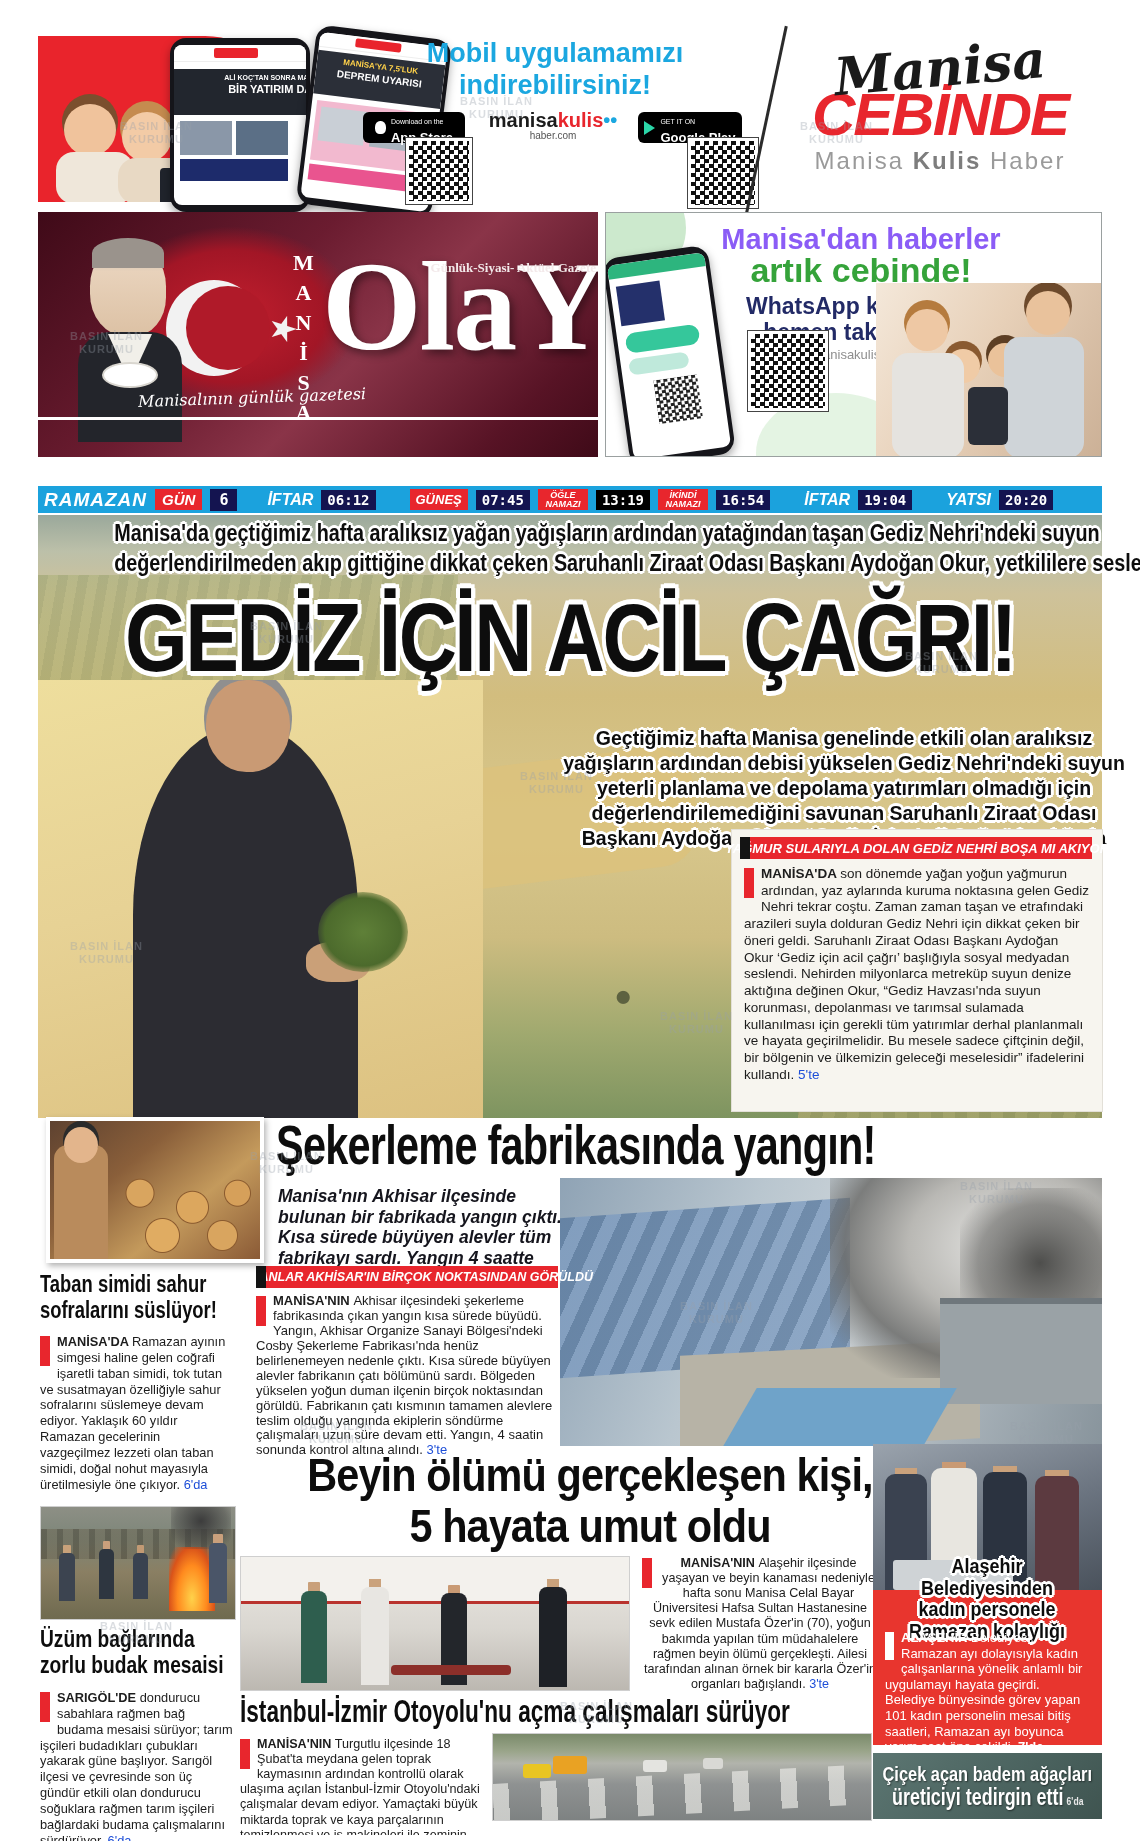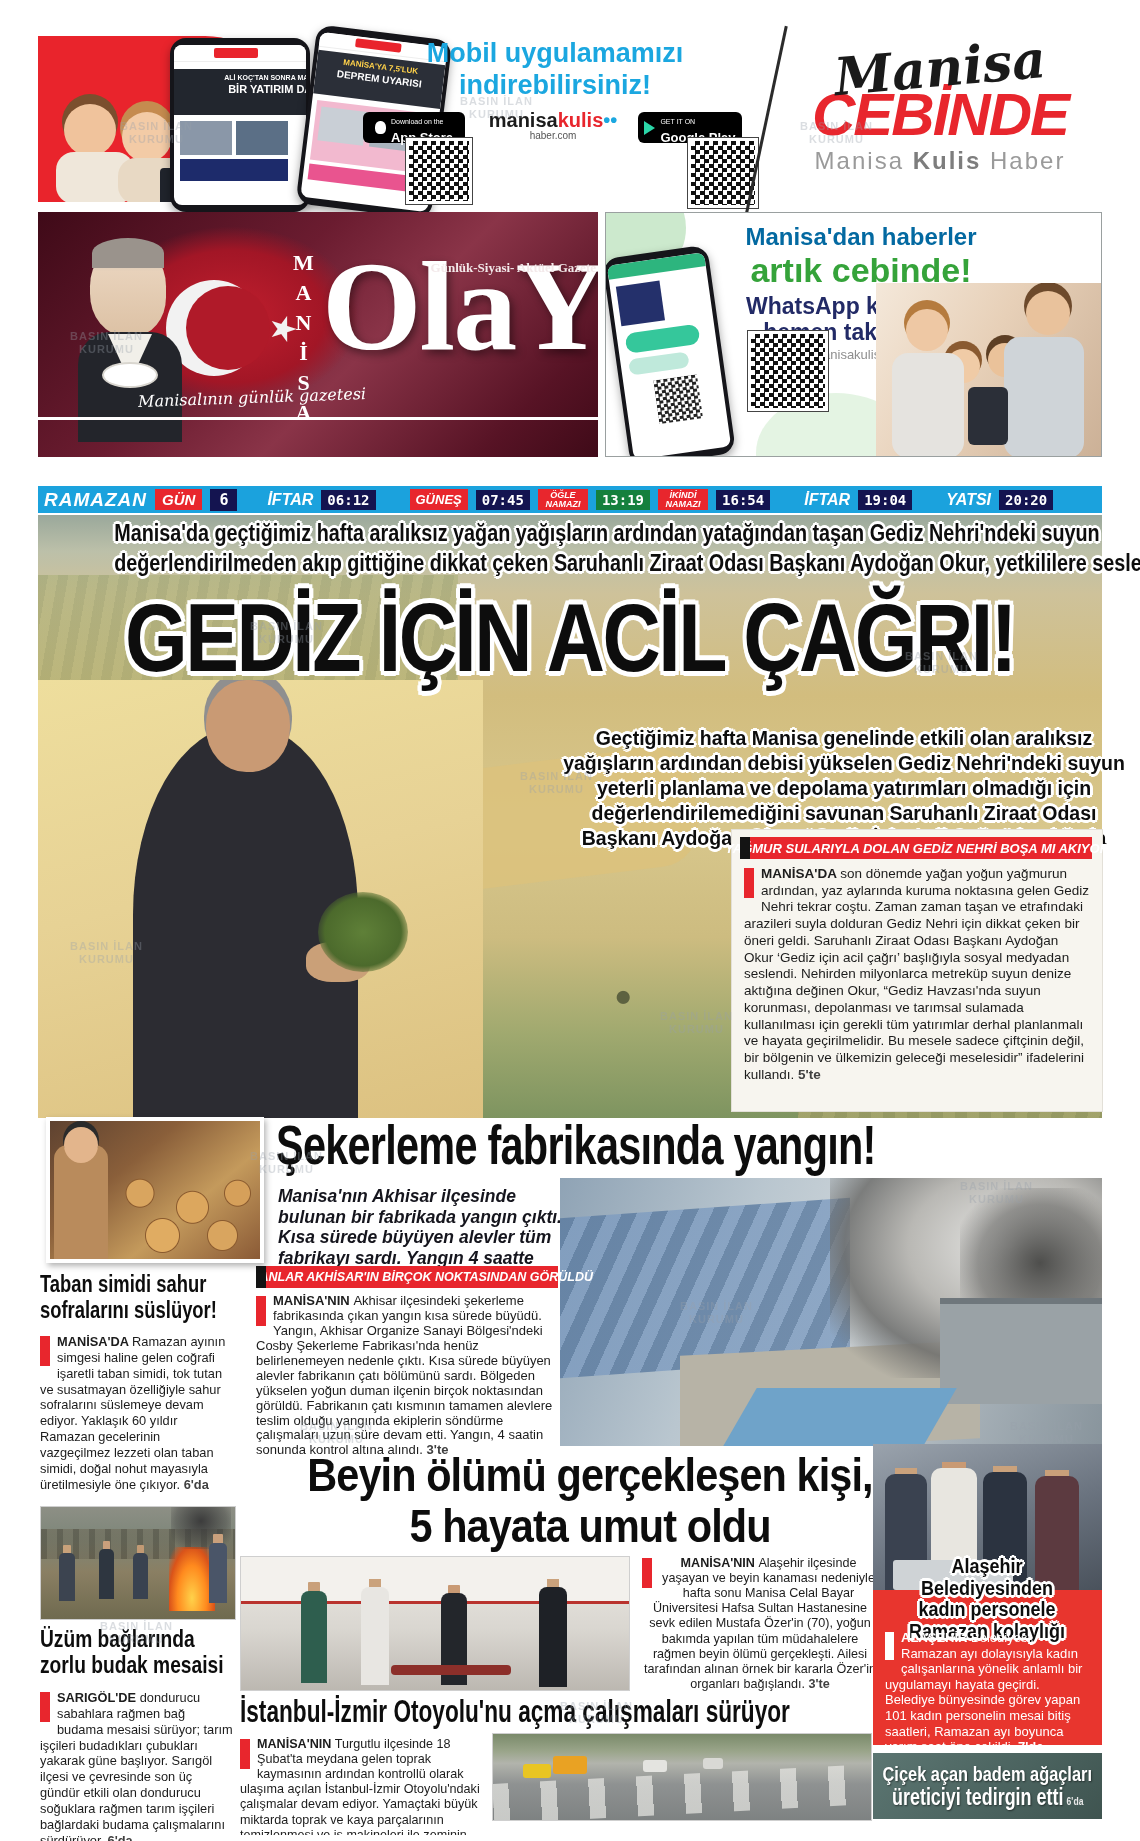--- a/index.html
+++ b/index.html
@@ -10,21 +10,21 @@
   .hl{font-family:"Liberation Sans",sans-serif;font-weight:900;color:#0d0d0d;}
   .ow{text-shadow:-2px -2px 0 #fff,2px -2px 0 #fff,-2px 2px 0 #fff,2px 2px 0 #fff,
        -3px 0 0 #fff,3px 0 0 #fff,0 -3px 0 #fff,0 3px 0 #fff;}
   .ow-big{text-shadow:-4px -4px 0 #fff,4px -4px 0 #fff,-4px 4px 0 #fff,4px 4px 0 #fff,
        -5px 0 0 #fff,5px 0 0 #fff,0 -5px 0 #fff,0 5px 0 #fff;}
   .body-txt{font-size:13px;line-height:1.22;color:#1c1c1c;margin:0;}
   .lead-word{font-weight:700;}
   .lead-word::after{content:" ";}
   .redbar{float:left;width:10px;height:30px;background:#e8262d;margin:2px 7px 2px 0;}
   .whitebar{float:left;width:9px;height:28px;background:#fff;margin:2px 7px 2px 0;}
-  .pref{color:#404040;font-weight:700;}
+  .pref{color:#1d4ed8;font-weight:400;}
   .wm{position:absolute;font:700 11px "Liberation Sans",sans-serif;color:#98a0aa;
       opacity:.35;text-align:center;letter-spacing:1px;z-index:4;pointer-events:none;line-height:1.2;}
   .redtab{position:relative;background:#e8262d;color:#fff;font-weight:900;font-style:italic;
       display:flex;align-items:center;justify-content:center;white-space:nowrap;}
   .redtab::before{content:"";position:absolute;left:-10px;top:0;width:10px;height:100%;background:#141414;}
   .pre{white-space:pre-line;}
   .qr{background-image:repeating-conic-gradient(#111 0% 25%, #fff 25% 50%);
       background-size:9px 9px;border:3px solid #fff;outline:1px solid #444;}
   .badge{background:#000;border-radius:6px;color:#fff;display:flex;align-items:center;
       justify-content:center;gap:5px;font-family:"Liberation Sans",sans-serif;}
@@ -137,21 +137,21 @@
 
     <div class="abs" style="left:284px;top:18px;font-family:'Liberation Serif',serif;font-size:128px;font-weight:700;color:#fff;line-height:1.2;letter-spacing:-2px;text-shadow:3px 4px 8px rgba(0,0,0,.45);">OlaY</div>
     <div class="abs" style="left:368px;top:48px;width:190px;font-family:'Liberation Serif',serif;font-size:13px;font-weight:700;color:#f3e9ea;text-align:right;">Günlük-Siyasi- Aktüel Gazete</div>
     <div class="abs" style="left:100px;top:176px;font-family:'DejaVu Serif',serif;font-style:italic;font-size:16px;color:#fff;transform:rotate(-2deg);">Manisalının günlük gazetesi</div>
     <div class="abs" style="left:0;top:205px;width:100%;height:3px;background:#fff;"></div>
   </div>
 
   <div class="abs" style="left:605px;top:212px;width:497px;height:245px;background:#fff;border:1px solid #9aa0a0;box-sizing:border-box;overflow:hidden;">
     <div class="abs" style="left:-30px;top:-40px;width:110px;height:110px;border-radius:50%;background:#bfe3c0;opacity:.8;"></div>
     <div class="abs" style="left:150px;top:180px;width:160px;height:120px;border-radius:50%;background:#d9efd7;opacity:.7;"></div>
-    <div class="abs" style="left:90px;top:10px;width:330px;text-align:center;font-size:24px;font-weight:900;color:#0369a1;">Manisa'dan haberler</div>
+    <div class="abs" style="left:90px;top:10px;width:330px;text-align:center;font-size:29px;font-weight:900;color:#8b5cf6;">Manisa'dan haberler</div>
     <div class="abs" style="left:90px;top:38px;width:330px;text-align:center;font-size:34px;font-weight:900;color:#35a33a;">artık cebinde!</div>
     <div class="abs" style="left:110px;top:80px;width:290px;text-align:center;font-size:23px;font-weight:900;color:#222a66;">WhatsApp kanalımızı</div>
     <div class="abs" style="left:110px;top:106px;width:290px;text-align:center;font-size:23px;font-weight:900;color:#222a66;">hemen takip edin!</div>
     <div class="abs" style="left:110px;top:134px;width:290px;text-align:center;font-size:13px;color:#8e8e8e;">www.manisakulishaber.com</div>
 
     <div class="phone" style="left:10px;top:38px;width:98px;height:196px;transform:rotate(-8deg);">
       <div class="scr">
         <div class="abs" style="left:0;top:0;width:100%;height:14px;background:#2db57e;"></div>
         <div class="abs" style="left:6px;top:22px;width:44px;height:40px;background:#24306b;"></div>
         <div class="abs" style="left:8px;top:70px;width:74px;height:20px;border-radius:10px;background:#35c79b;"></div>
@@ -178,21 +178,21 @@
     <span style="color:#fff;font-weight:900;font-style:italic;font-size:19px;letter-spacing:1px;">RAMAZAN</span>
     <span style="background:#e8262d;color:#fff;font-weight:900;font-style:italic;font-size:15px;padding:2px 7px;">GÜN</span>
     <span style="background:#141450;color:#fff;font-weight:700;font-size:15px;padding:2px 9px;font-family:'DejaVu Sans Mono',monospace;">6</span>
     <span style="width:14px;"></span>
     <span style="color:#fff;font-weight:900;font-style:italic;font-size:16px;">İFTAR</span>
     <span style="background:#141450;color:#fff;font-weight:700;font-size:14px;padding:2px 6px;font-family:'DejaVu Sans Mono',monospace;">06:12</span>
     <span style="width:18px;"></span>
     <span style="background:#e8262d;color:#fff;font-weight:900;font-style:italic;font-size:13px;padding:3px 6px;">GÜNEŞ</span>
     <span style="background:#141450;color:#fff;font-weight:700;font-size:14px;padding:2px 6px;font-family:'DejaVu Sans Mono',monospace;">07:45</span>
     <span style="background:#e8262d;color:#fff;font-weight:900;font-style:italic;font-size:9px;line-height:.95;width:46px;text-align:center;padding:2px 2px;">ÖĞLE NAMAZI</span>
-    <span style="background:#15803d;color:#fff;font-weight:700;font-size:14px;padding:2px 6px;font-family:'DejaVu Sans Mono',monospace;">13:19</span>
+    <span style="background:#000000;color:#fff;font-weight:700;font-size:14px;padding:2px 6px;font-family:'DejaVu Sans Mono',monospace;">13:19</span>
     <span style="background:#e8262d;color:#fff;font-weight:900;font-style:italic;font-size:9px;line-height:.95;width:46px;text-align:center;padding:2px 2px;">İKİNDİ NAMAZI</span>
     <span style="background:#141450;color:#fff;font-weight:700;font-size:14px;padding:2px 6px;font-family:'DejaVu Sans Mono',monospace;">16:54</span>
     <span style="width:18px;"></span>
     <span style="color:#fff;font-weight:900;font-style:italic;font-size:16px;">İFTAR</span>
     <span style="background:#141450;color:#fff;font-weight:700;font-size:14px;padding:2px 6px;font-family:'DejaVu Sans Mono',monospace;">19:04</span>
     <span style="width:18px;"></span>
     <span style="color:#fff;font-weight:900;font-style:italic;font-size:16px;">YATSI</span>
     <span style="background:#141450;color:#fff;font-weight:700;font-size:14px;padding:2px 6px;font-family:'DejaVu Sans Mono',monospace;">20:20</span>
   </div>
 

